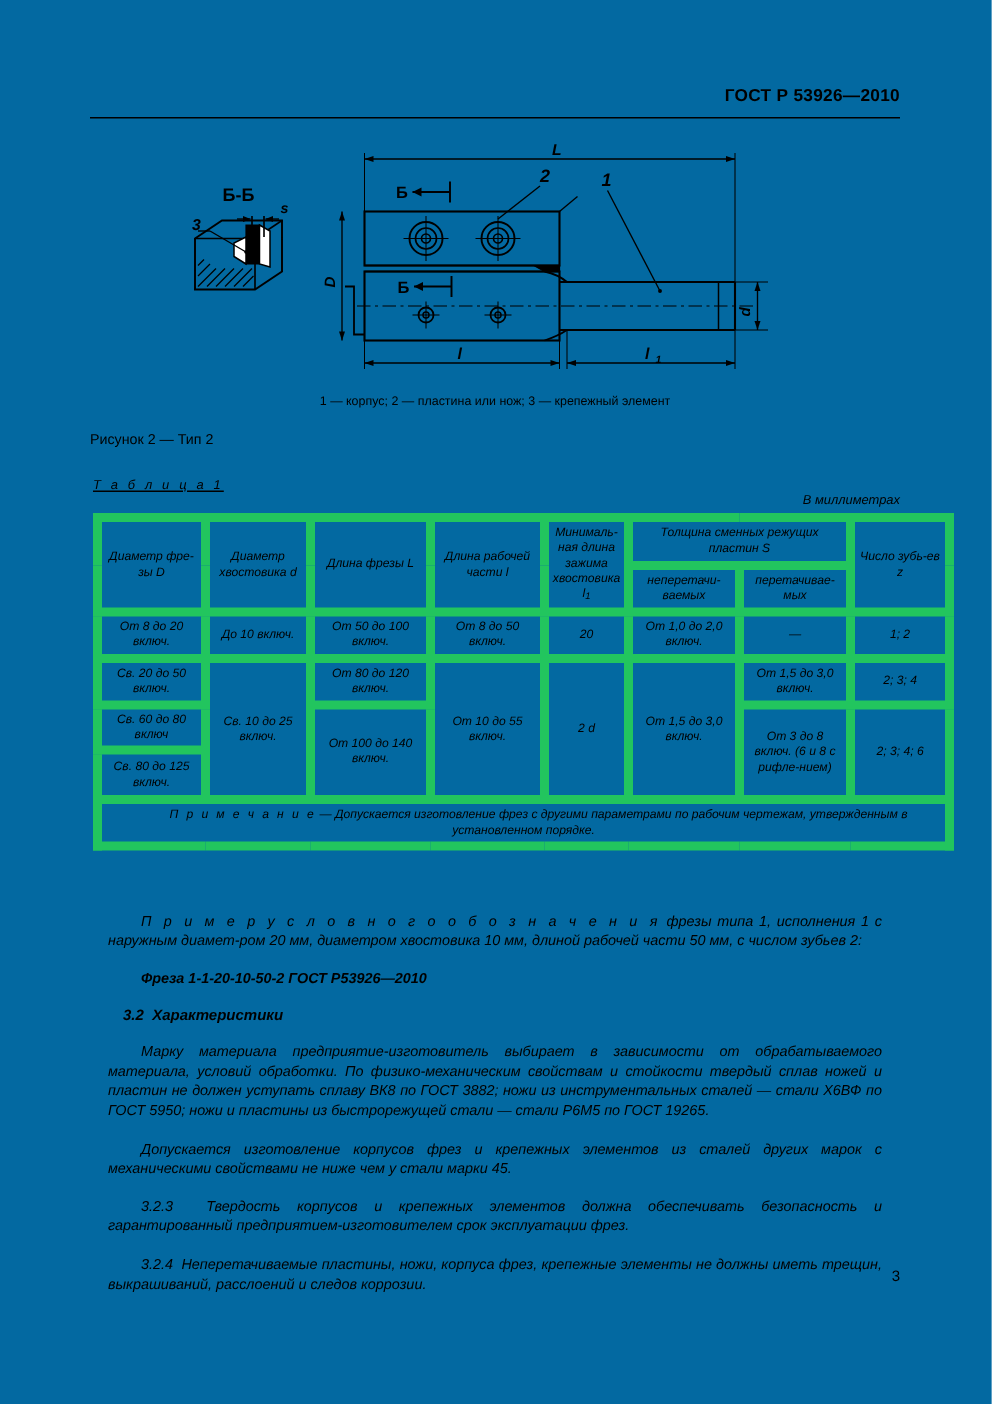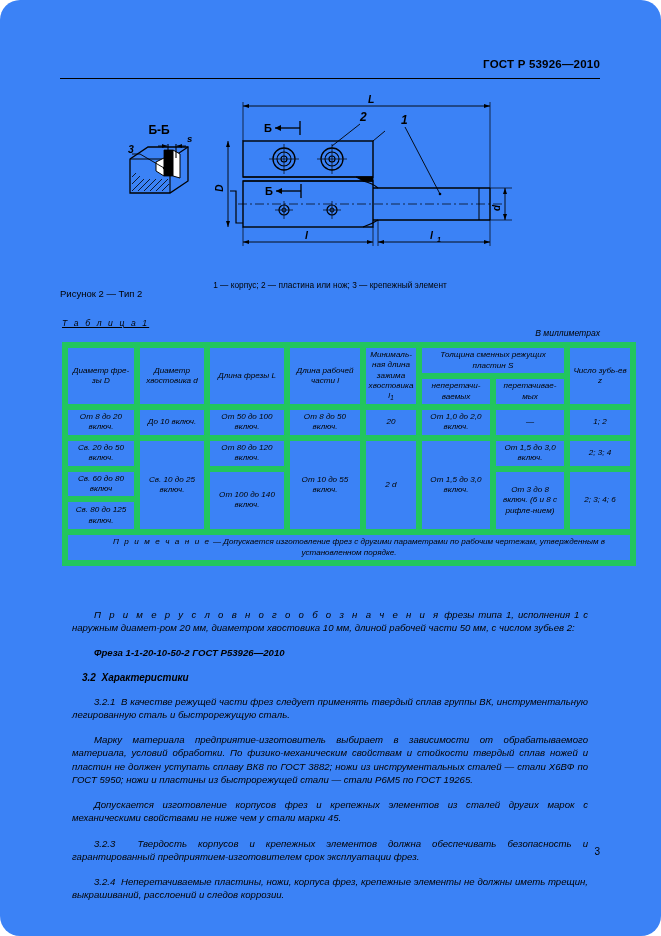--- a/index.html
+++ b/index.html
@@ -14,22 +14,21 @@
     font-family: "Liberation Sans", sans-serif;
     color: #000;
     overflow: hidden;
   }
 
   .page {
     position: absolute;
     left: 0; top: 0;
     width: 661px;
     height: 936px;
-    background: #3b82f6;
-    border-radius: 20px;
+    background: #0369a1;
   }
 
   
   .header {
     position: absolute;
     left: 60px;
     top: 58px;
     width: 540px;
     text-align: right;
     font-size: 11.5px;
@@ -52,21 +51,21 @@
     top: 84px;
     width: 540px;
     height: 172px;
   }
   .drawing svg { display: block; }
 
   
   .fig-legend {
     position: absolute;
     left: 60px;
-    top: 280px;
+    top: 262px;
     width: 540px;
     text-align: center;
     font-size: 8.3px;
   }
   .fig-caption {
     position: absolute;
     left: 60px;
     top: 288px;
     width: 540px;
     text-align: left;
@@ -425,21 +424,20 @@
   </table>
 
   <div class="body-block">
 
     <p class="t"><span class="spaced">П р и м е р   у с л о в н о г о   о б о з н а ч е н и я</span><span> фрезы типа 1, исполнения 1 с наружным диамет-ром 20 мм, диаметром хвостовика 10 мм, длиной рабочей части 50 мм, с числом зубьев 2:</span></p>
 
     <p class="t desig">Фреза 1-1-20-10-50-2 ГОСТ Р53926—2010</p>
 
     <p class="h3"><span>3.2</span>&nbsp;&nbsp;<span>Характеристики</span></p>
 
-    <p class="t"><span class="num">3.2.1</span>&nbsp;&nbsp;<span>В качестве режущей части фрез следует применять твердый сплав группы ВК, инструментальную легированную сталь и быстрорежущую сталь.</span></p>
 
     <p class="t"><span>Марку материала предприятие-изготовитель выбирает в зависимости от обрабатываемого материала, условий обработки. По физико-механическим свойствам и стойкости твердый сплав ножей и пластин не должен уступать сплаву ВК8 по ГОСТ 3882; ножи из инструментальных сталей — стали Х6ВФ по ГОСТ 5950; ножи и пластины из быстрорежущей стали — стали Р6М5 по ГОСТ 19265.</span></p>
 
 
     <p class="t"><span>Допускается изготовление корпусов фрез и крепежных элементов из сталей других марок с механическими свойствами не ниже чем у стали марки 45.</span></p>
 
     <p class="t"><span class="num">3.2.3</span>&nbsp;&nbsp;<span>Твердость корпусов и крепежных элементов должна обеспечивать безопасность и гарантированный предприятием-изготовителем срок эксплуатации фрез.</span></p>
 
     <p class="t"><span class="num">3.2.4</span>&nbsp;&nbsp;<span>Неперетачиваемые пластины, ножи, корпуса фрез, крепежные элементы не должны иметь трещин, выкрашиваний, расслоений и следов коррозии.</span></p>
   </div>

